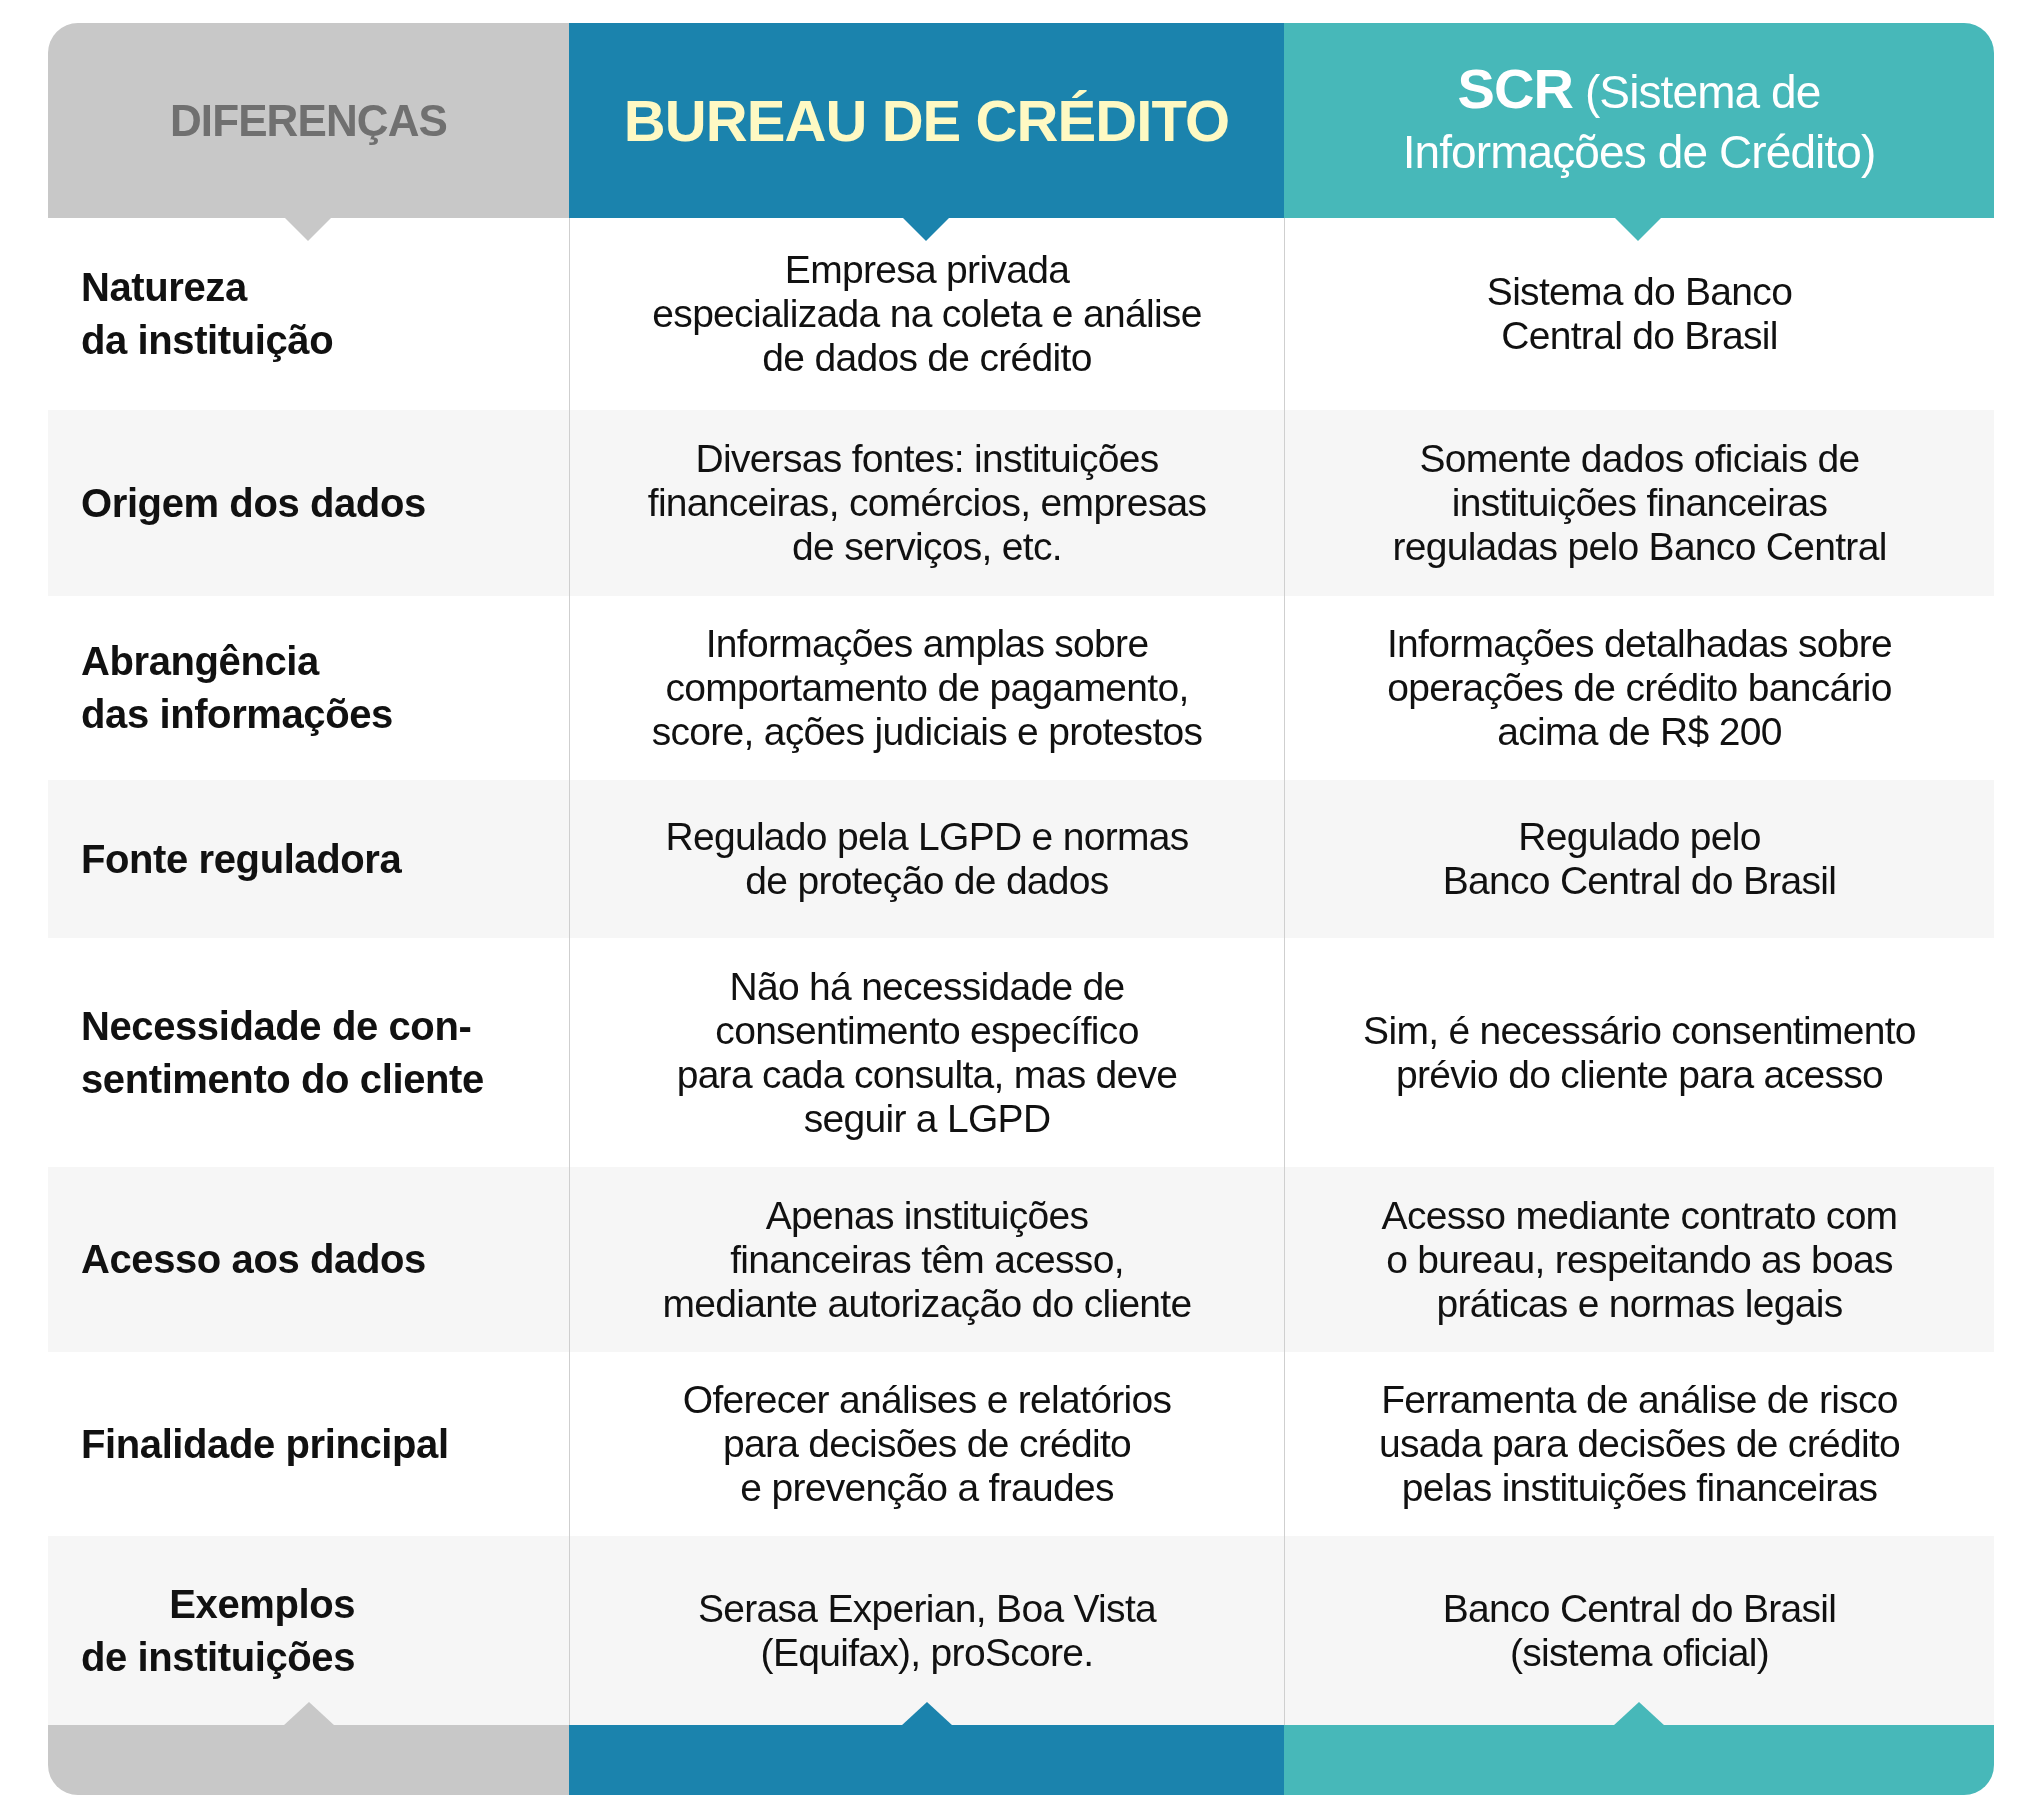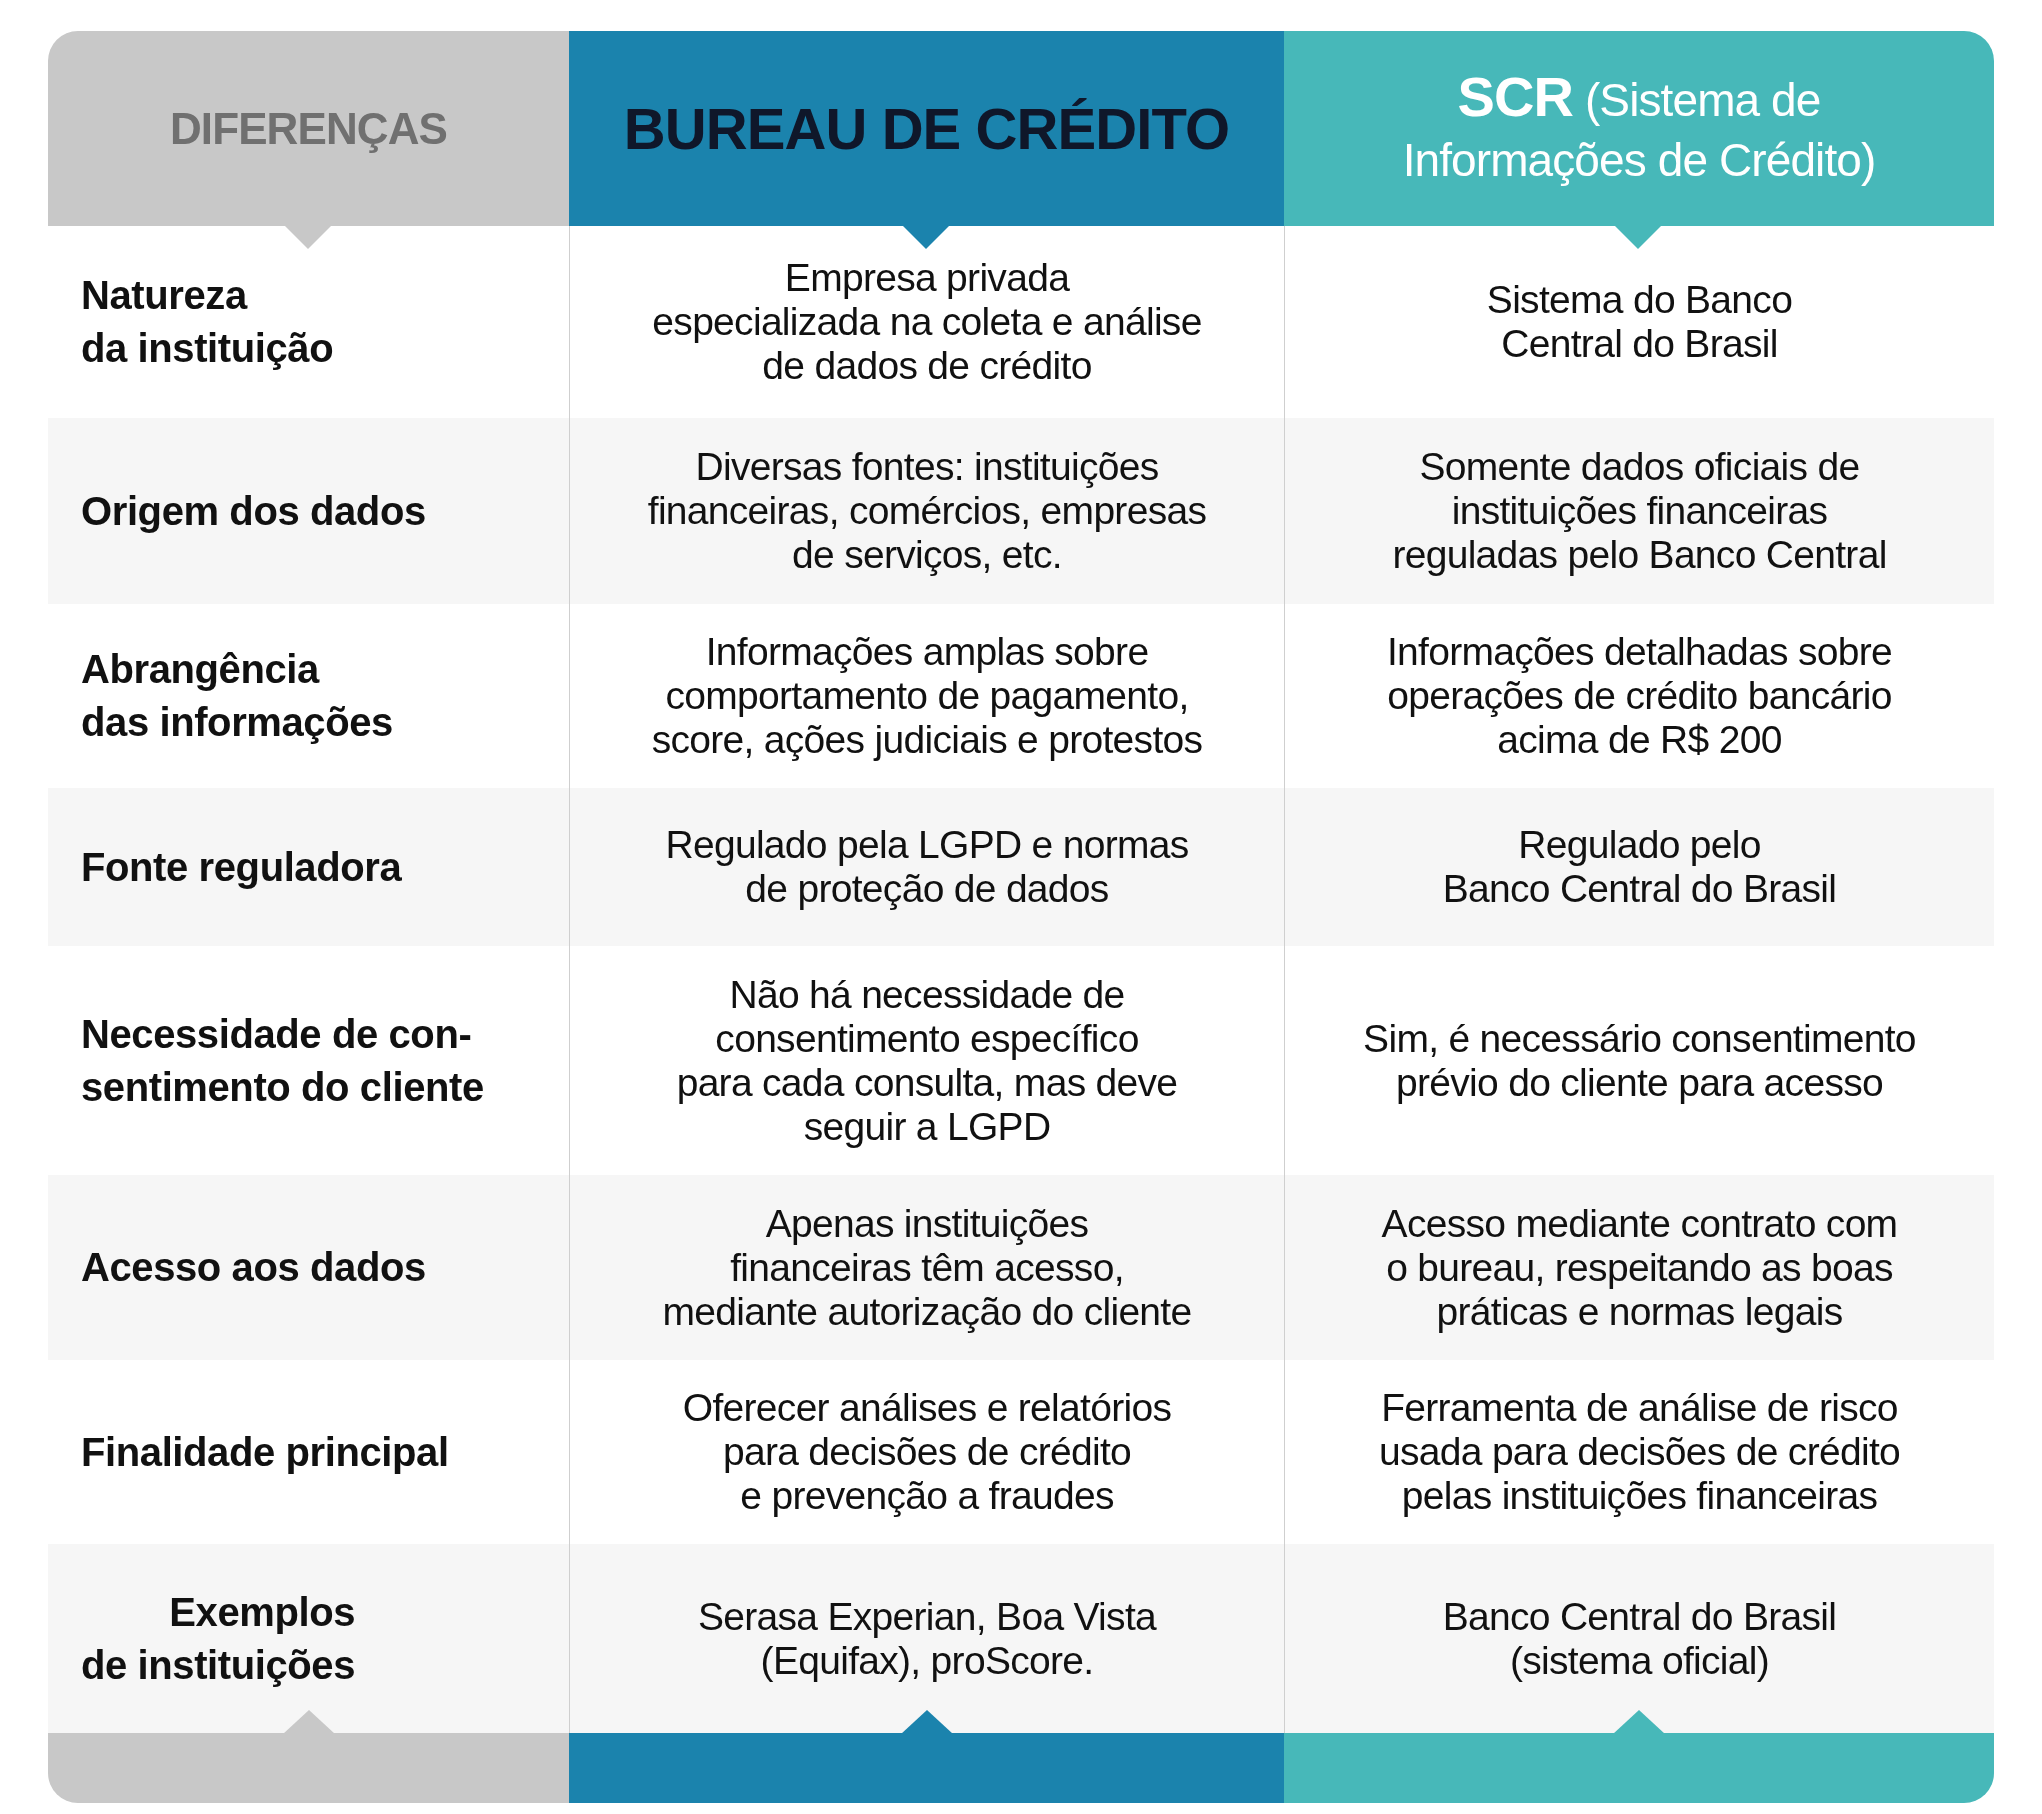--- a/index.html
+++ b/index.html
@@ -1,30 +1,30 @@
 <!DOCTYPE html>
 <html style="font-size:14px"><head>
 <meta charset="utf-8">
 <style>
   html, body { margin:0; padding:0; background:#ffffff; }
   body { width:2043px; height:1814px; position:relative; overflow:hidden;
          font-family:"Liberation Sans", sans-serif; color:#111; }
-  .table { position:absolute; left:48px; top:31px; width:1946px; }
+  .table { position:absolute; left:48px; top:23px; width:1946px; }
   .grid { display:grid; grid-template-columns:521px 715px 710px; }
   .hdr { height:195px; position:relative; display:flex; align-items:center; justify-content:center; text-align:center; }
   .hdr.c0 { background:#c8c8c8; border-top-left-radius:30px; }
   .hdr.c1 { background:#1b83ad; }
   .hdr.c2 { background:#47b8b9; border-top-right-radius:30px; }
   .hdr .arrow-down { position:absolute; bottom:-23px; left:50%; margin-left:-24.6px; width:0; height:0;
      border-left:24.6px solid transparent; border-right:24.6px solid transparent; border-top:24px solid; }
   .c0 .arrow-down { border-top-color:#c8c8c8; }
   .c1 .arrow-down { border-top-color:#1b83ad; }
   .c2 .arrow-down { border-top-color:#47b8b9; }
   .h-diff { color:#707070; font-weight:bold; font-size:44px; letter-spacing:-0.9px; }
-  .h-bureau { color:#0f172a; font-weight:bold; font-size:58px; letter-spacing:-0.9px; }
+  .h-bureau { color:#fef9c3; font-weight:bold; font-size:58px; letter-spacing:-0.9px; }
   .h-scr { color:#ffffff; font-size:46px; line-height:60px; letter-spacing:-0.9px; }
   .h-scr b { font-size:56px; }
   .cell { display:flex; align-items:center; box-sizing:border-box; }
   .lab { padding-left:33px; font-weight:bold; font-size:40px; line-height:53px; letter-spacing:-0.4px; }
   .val { justify-content:center; text-align:center; font-size:39px; line-height:44px; letter-spacing:-0.7px; padding:0 8.8px; }
   .val.c1 { border-left:1.8px solid #cfcfcf; }
   .val.c2 { border-left:1.8px solid #cfcfcf; }
   .alt { background:#f6f6f6; }
   .foot { height:70px; position:relative; }
   .foot.c0 { background:#c8c8c8; border-bottom-left-radius:30px; }

